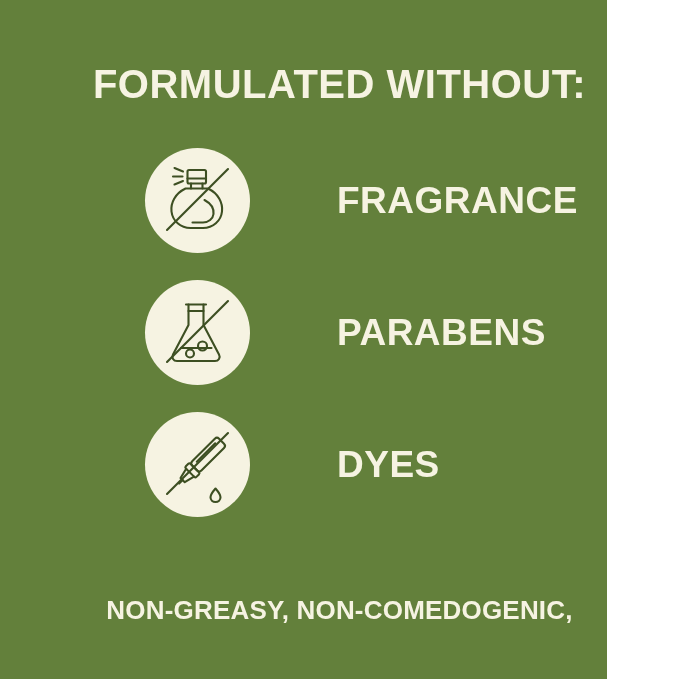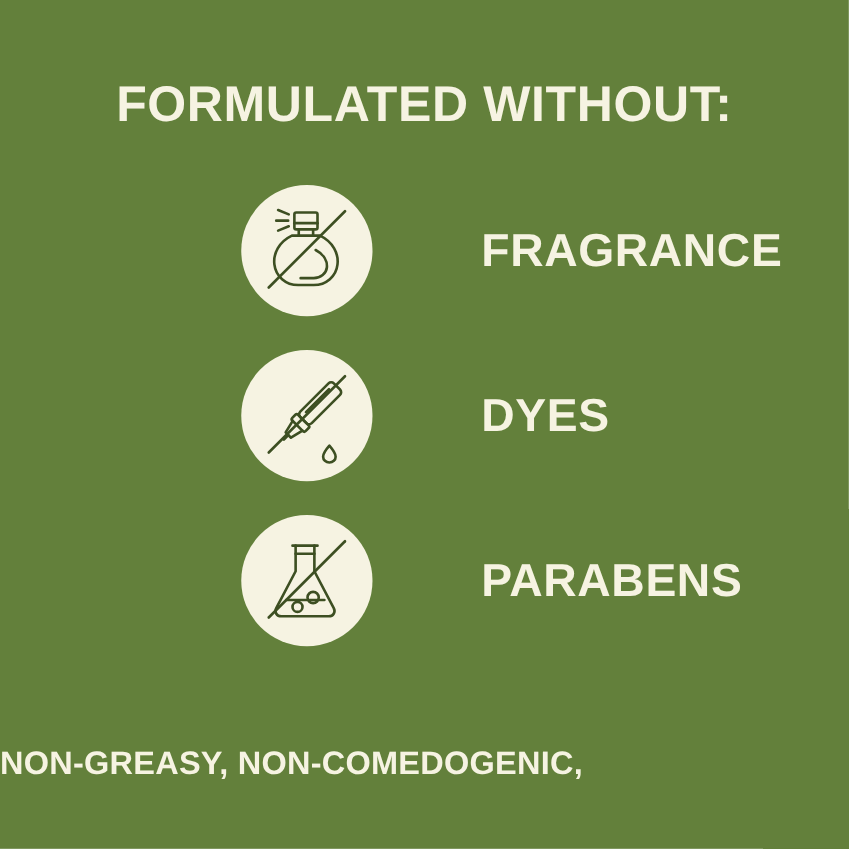--- a/index.html
+++ b/index.html
@@ -7,21 +7,21 @@
     padding: 0;
   }
   body {
     width: 679px;
     height: 679px;
     overflow: hidden;
     font-family: "Liberation Sans", sans-serif;
   }
   #infographic {
     position: relative;
-    width: 679px;
+    width: 607px;
     height: 679px;
     background: #63803B;
     box-sizing: border-box;
   }
   #title {
     position: absolute;
     top: 62px;
     left: 0;
     width: 679px;
     text-align: center;
@@ -37,21 +37,20 @@
     position: absolute;
     top: 148px;
     left: 0;
     width: 679px;
   }
   .claim-row {
     position: relative;
     height: 132px;
     display: flex;
     align-items: center;
-    margin-left: 48px;
   }
   .icon-badge {
     position: absolute;
     left: 145px;
     top: 0;
     width: 105px;
     height: 105px;
     border-radius: 50%;
     background: #F6F3E2;
   }
@@ -71,21 +70,21 @@
     font-weight: bold;
     letter-spacing: 0.5px;
     text-transform: uppercase;
     white-space: nowrap;
   }
   #footer {
     position: absolute;
     bottom: 52px;
     left: 0;
     width: 679px;
-    text-align: left;
+    text-align: center;
     color: #F6F3E2;
     font-size: 26px;
     font-weight: bold;
     line-height: 33px;
     letter-spacing: 0.2px;
     text-transform: uppercase;
   }
   .footer-line {
     display: block;
   }
@@ -122,59 +121,59 @@
         </svg>
       </div>
       <div class="claim-label">FRAGRANCE</div>
     </div>
 
     <div class="claim-row">
       <div class="icon-badge">
         <svg viewBox="0 0 105 105" xmlns="http://www.w3.org/2000/svg">
           <g fill="none" stroke="#3D4F22" stroke-width="2.1" stroke-linecap="round" stroke-linejoin="round">
 
-            <g transform="rotate(45 52.5 52.5)">
-              <rect x="46.5" y="19" width="13" height="38" rx="3"></rect>
-              <path d="M50 25 L50 51"></path>
-              <rect x="45.5" y="57" width="15" height="6.5" rx="1.5"></rect>
-              <path d="M47.5 63.5 L50 74 L56 74 L58.5 63.5"></path>
-              <path d="M53 74 L53 79"></path>
-            </g>
-
-            <path d="M70.5 76.5 C67 80.5 65.5 83 65.5 85.3 C65.5 87.9 67.7 90 70.5 90 C73.3 90 75.5 87.9 75.5 85.3 C75.5 83 74 80.5 70.5 76.5 Z"></path>
-          </g>
-
-          <path d="M22 82 L83 21" fill="none" stroke="#3D4F22" stroke-width="2.1" stroke-linecap="round"></path>
-        </svg>
-      </div>
-      <div class="claim-label">DYES</div>
-    </div>
-
-    <div class="claim-row">
-      <div class="icon-badge">
-        <svg viewBox="0 0 105 105" xmlns="http://www.w3.org/2000/svg">
-          <g fill="none" stroke="#3D4F22" stroke-width="2.1" stroke-linecap="round" stroke-linejoin="round">
-
             <path d="M41 24.5 L61 24.5"></path>
 
             <path d="M43.5 24.5 L43.5 45 L28 74.5 C26.3 77.7 28.4 81 32 81 L70 81 C73.6 81 75.7 77.7 74 74.5 L58.5 45 L58.5 24.5"></path>
 
             <path d="M43.5 31 L58.5 31"></path>
 
             <path d="M36 68 L66.5 68"></path>
 
             <circle cx="45" cy="73.5" r="4"></circle>
             <circle cx="57.5" cy="66" r="4.5"></circle>
           </g>
 
           <path d="M22 82 L83 21" fill="none" stroke="#3D4F22" stroke-width="2.1" stroke-linecap="round"></path>
         </svg>
       </div>
       <div class="claim-label">PARABENS</div>
     </div>
 
+    <div class="claim-row">
+      <div class="icon-badge">
+        <svg viewBox="0 0 105 105" xmlns="http://www.w3.org/2000/svg">
+          <g fill="none" stroke="#3D4F22" stroke-width="2.1" stroke-linecap="round" stroke-linejoin="round">
+
+            <g transform="rotate(45 52.5 52.5)">
+              <rect x="46.5" y="19" width="13" height="38" rx="3"></rect>
+              <path d="M50 25 L50 51"></path>
+              <rect x="45.5" y="57" width="15" height="6.5" rx="1.5"></rect>
+              <path d="M47.5 63.5 L50 74 L56 74 L58.5 63.5"></path>
+              <path d="M53 74 L53 79"></path>
+            </g>
+
+            <path d="M70.5 76.5 C67 80.5 65.5 83 65.5 85.3 C65.5 87.9 67.7 90 70.5 90 C73.3 90 75.5 87.9 75.5 85.3 C75.5 83 74 80.5 70.5 76.5 Z"></path>
+          </g>
+
+          <path d="M22 82 L83 21" fill="none" stroke="#3D4F22" stroke-width="2.1" stroke-linecap="round"></path>
+        </svg>
+      </div>
+      <div class="claim-label">DYES</div>
+    </div>
+
   </div>
 
   <div id="footer">
     <span class="footer-line">NON-GREASY, NON-COMEDOGENIC,</span>
   </div>
 
 </div>
 
 </body></html>

